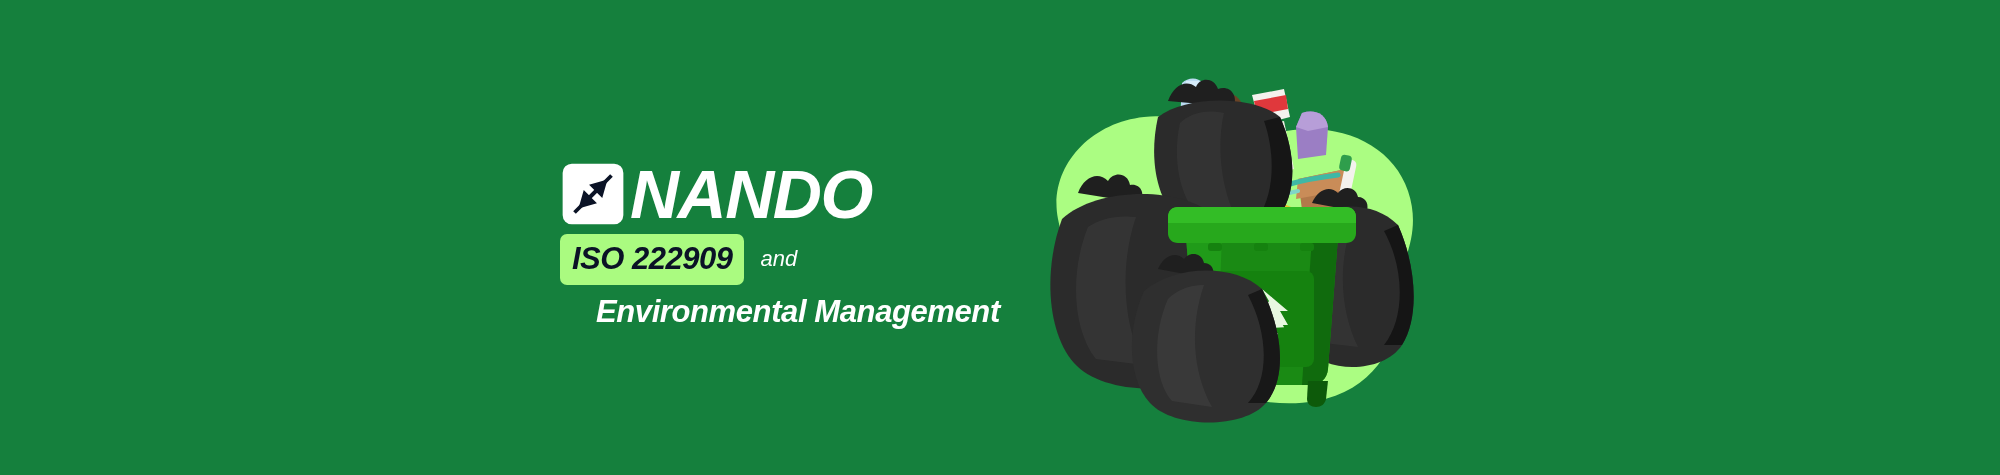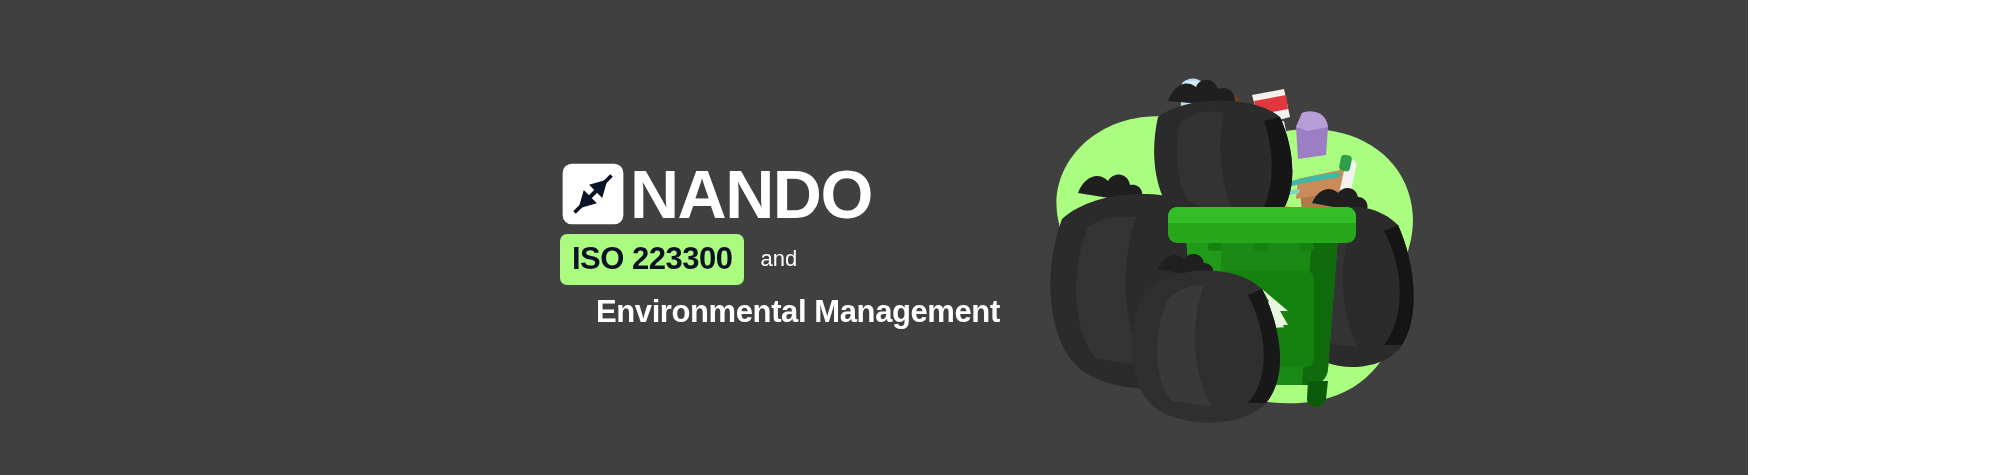--- a/index.html
+++ b/index.html
@@ -4,23 +4,24 @@
 <title>NANDO ISO 140001 Banner</title>
 <style>
   * { margin:0; padding:0; box-sizing:border-box; }
   html, body {
     width:2000px; height:475px;
     overflow:hidden;
     font-family:"Liberation Sans", sans-serif;
   }
   #banner {
     position:relative;
-    width:1748px; height:475px;
-    background:#404040;
+    width:2000px; height:475px;
+    background:#15803d;
     overflow:hidden;
+    font-style:italic;
   }
 
   
   #content {
     position:absolute;
     left:0; top:0;
     width:2000px; height:475px;
     display:flex;
     align-items:center;
     justify-content:center;
@@ -120,21 +121,21 @@
 
           <path d="M80 24 L48 56 L56 64 L28 72 L36 44 L44 52 L76 20 Z" fill="#0b1326"></path>
 
           <path d="M4 18 Q4 4 18 4 L36 4 L4 36 Z" fill="#0b1326" opacity="0"></path>
         </svg>
 
         <span id="wordmark">NANDO</span>
       </div>
 
       <div id="iso-row">
-        <span id="iso-badge">ISO 223300</span>
+        <span id="iso-badge">ISO 222909</span>
         <span id="and-word">and</span>
       </div>
 
       <div id="subtitle">Environmental Management</div>
 
     </div>
 
     <svg id="illustration" viewBox="0 0 400 380">
 
       <path d="M18 168

